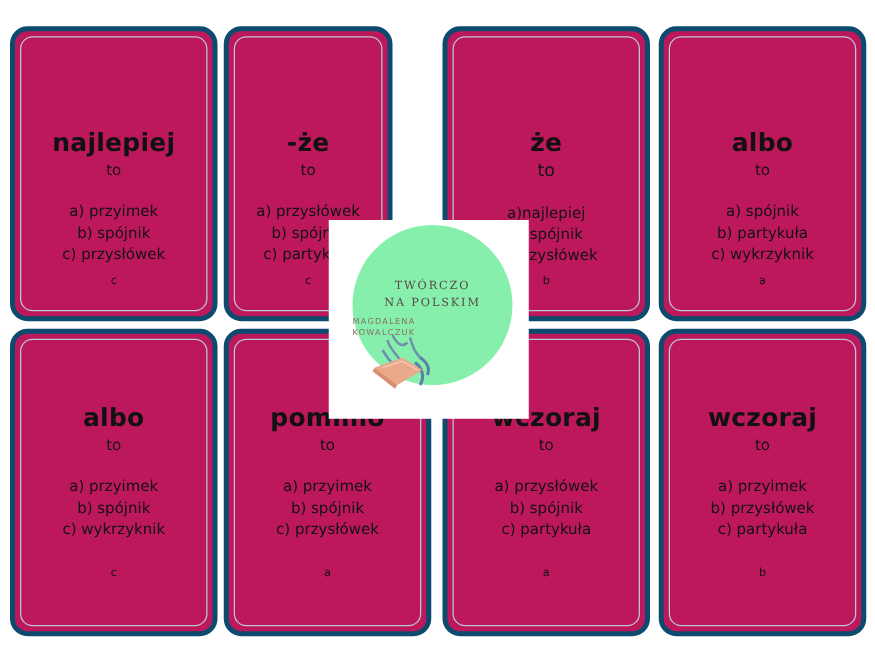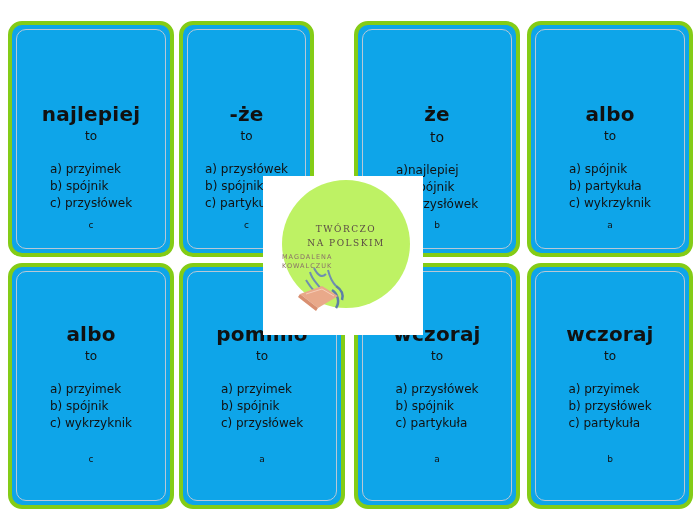--- a/index.html
+++ b/index.html
@@ -2,43 +2,43 @@
 <html><head>
 <meta charset="utf-8">
 <style>
   html, body { margin: 0; padding: 0; }
   body {
     width: 700px; height: 520px; background: #ffffff; position: relative; overflow: hidden;
     font-family: "DejaVu Sans", "Liberation Sans", sans-serif; color: #111;
   }
   .card {
     position: absolute; box-sizing: border-box;
-    border: 4px solid #84cc16; border-radius: 14px; background: #0ea5e9;
+    border: 4px solid #0c4a6e; border-radius: 14px; background: #be185d;
   }
   .card-inner {
     position: absolute; left: 4px; top: 4px; right: 4px; bottom: 4px;
     border: 1px solid #b8c8d6; border-radius: 10px;
     display: flex; flex-direction: column; align-items: center;
   }
   .word {
     font-family: "DejaVu Sans", sans-serif; font-weight: bold; font-size: 20px;
     letter-spacing: 0.2px; margin-top: 72px; line-height: 24px;
   }
   .to { font-size: 12px; margin-top: 3px; line-height: 14px; }
-  .options { margin-top: 18px; font-size: 12px; line-height: 17px; text-align: left; }
+  .options { margin-top: 18px; font-size: 12px; line-height: 17px; text-align: center; }
   .answer { font-size: 9px; position: absolute; bottom: 18px; left: 0; right: 0; text-align: center; }
   .row2 .word { margin-top: 50px; }
   .row2 .answer { bottom: 36px; }
 
   .overlay {
     position: absolute; left: 263px; top: 176px; width: 160px; height: 159px; background: #fff;
   }
   .logo {
     position: absolute; left: 282px; top: 180px; width: 128px; height: 128px;
-    border-radius: 50%; background: #bef264;
+    border-radius: 50%; background: #86efac;
   }
   .logo-title {
     position: absolute; left: 0; right: 0; text-align: center;
     font-family: "DejaVu Serif", "Liberation Serif", serif; color: #5b4a45;
     font-size: 9px; letter-spacing: 1.5px;
   }
   .logo-sub {
     position: absolute; left: 0; right: 0; text-align: left;
     font-family: "DejaVu Sans", sans-serif; color: #8a7068; font-size: 6.5px; letter-spacing: 1px;
   }

